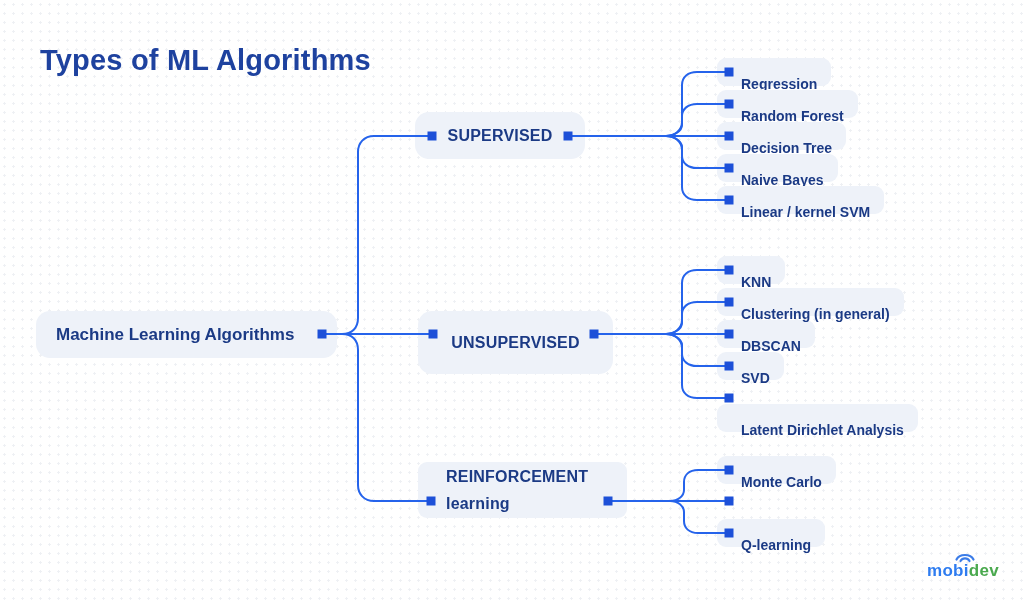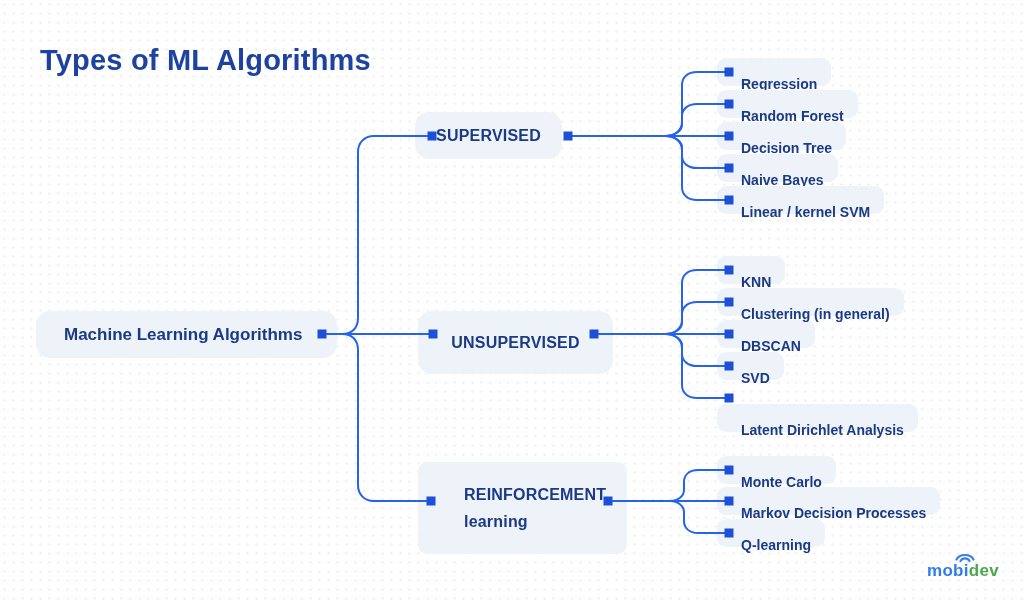--- a/index.html
+++ b/index.html
@@ -29,34 +29,34 @@
     box-sizing: border-box;
     background: #eef2f9;
     color: #1b3a85;
     border-radius: 14px;
     display: flex;
     align-items: center;
   }
   .node.root {
     left: 36px; top: 311px;
     width: 301px; height: 47px;
-    padding-left: 28px;
+    padding-left: 20px;
     font-size: 17px; font-weight: 700;
   }
   .node.l2 {
     justify-content: center;
     font-size: 16px; font-weight: 700;
     letter-spacing: 0.2px;
   }
-  .node.l2.sup   { left: 415px; top: 112px; width: 147px; height: 47px; }
+  .node.l2.sup   { left: 415px; top: 112px; width: 170px; height: 47px; }
   .node.l2.unsup { left: 418px; top: 311px; width: 195px; height: 63px; }
   .node.l2.reinf {
-    left: 418px; top: 462px; width: 209px; height: 92px;
+    left: 418px; top: 462px; width: 209px; height: 56px;
     justify-content: flex-start;
-    padding-left: 46px;
+    padding-left: 28px;
     border-radius: 9px;
   }
   .node.l2.reinf .two-line { line-height: 27px; }
   .leaf {
     position: absolute;
     box-sizing: border-box;
     left: 717px;
     height: 28px;
     line-height: 28px;
     padding: 12px 14px 0 24px;
@@ -122,21 +122,20 @@
   <div class="leaf" style="top:154px">Naive Bayes</div>
   <div class="leaf" style="top:186px">Linear / kernel SVM</div>
 
   <div class="leaf" style="top:256px">KNN</div>
   <div class="leaf" style="top:320px">DBSCAN</div>
   <div class="leaf" style="top:288px">Clustering (in general)</div>
   <div class="leaf" style="top:352px">SVD</div>
   <div class="leaf" style="top:404px">Latent Dirichlet Analysis</div>
 
   <div class="leaf" style="top:456px">Monte Carlo</div>
-  <div class="leaf" style="top:487px">Markov Decision Processes</div>
   <div class="leaf" style="top:519px">Q-learning</div>
 
   <svg class="connector-layer" width="1024" height="606" viewBox="0 0 1024 606" aria-hidden="true">
     <g>
       <path d="M322 334 H342 C352 334 358 328 358 318 V152 C358 143 364 136 374 136 H432"></path>
       <path d="M322 334 H433"></path>
       <path d="M322 334 H342 C352 334 358 340 358 350 V485 C358 494 364 501 374 501 H431"></path>
     </g>
     <g>
       <path d="M568 136 H666 C675 136 682 130 682 122 V85 C682 77 688 72 697 72 H729"></path>

